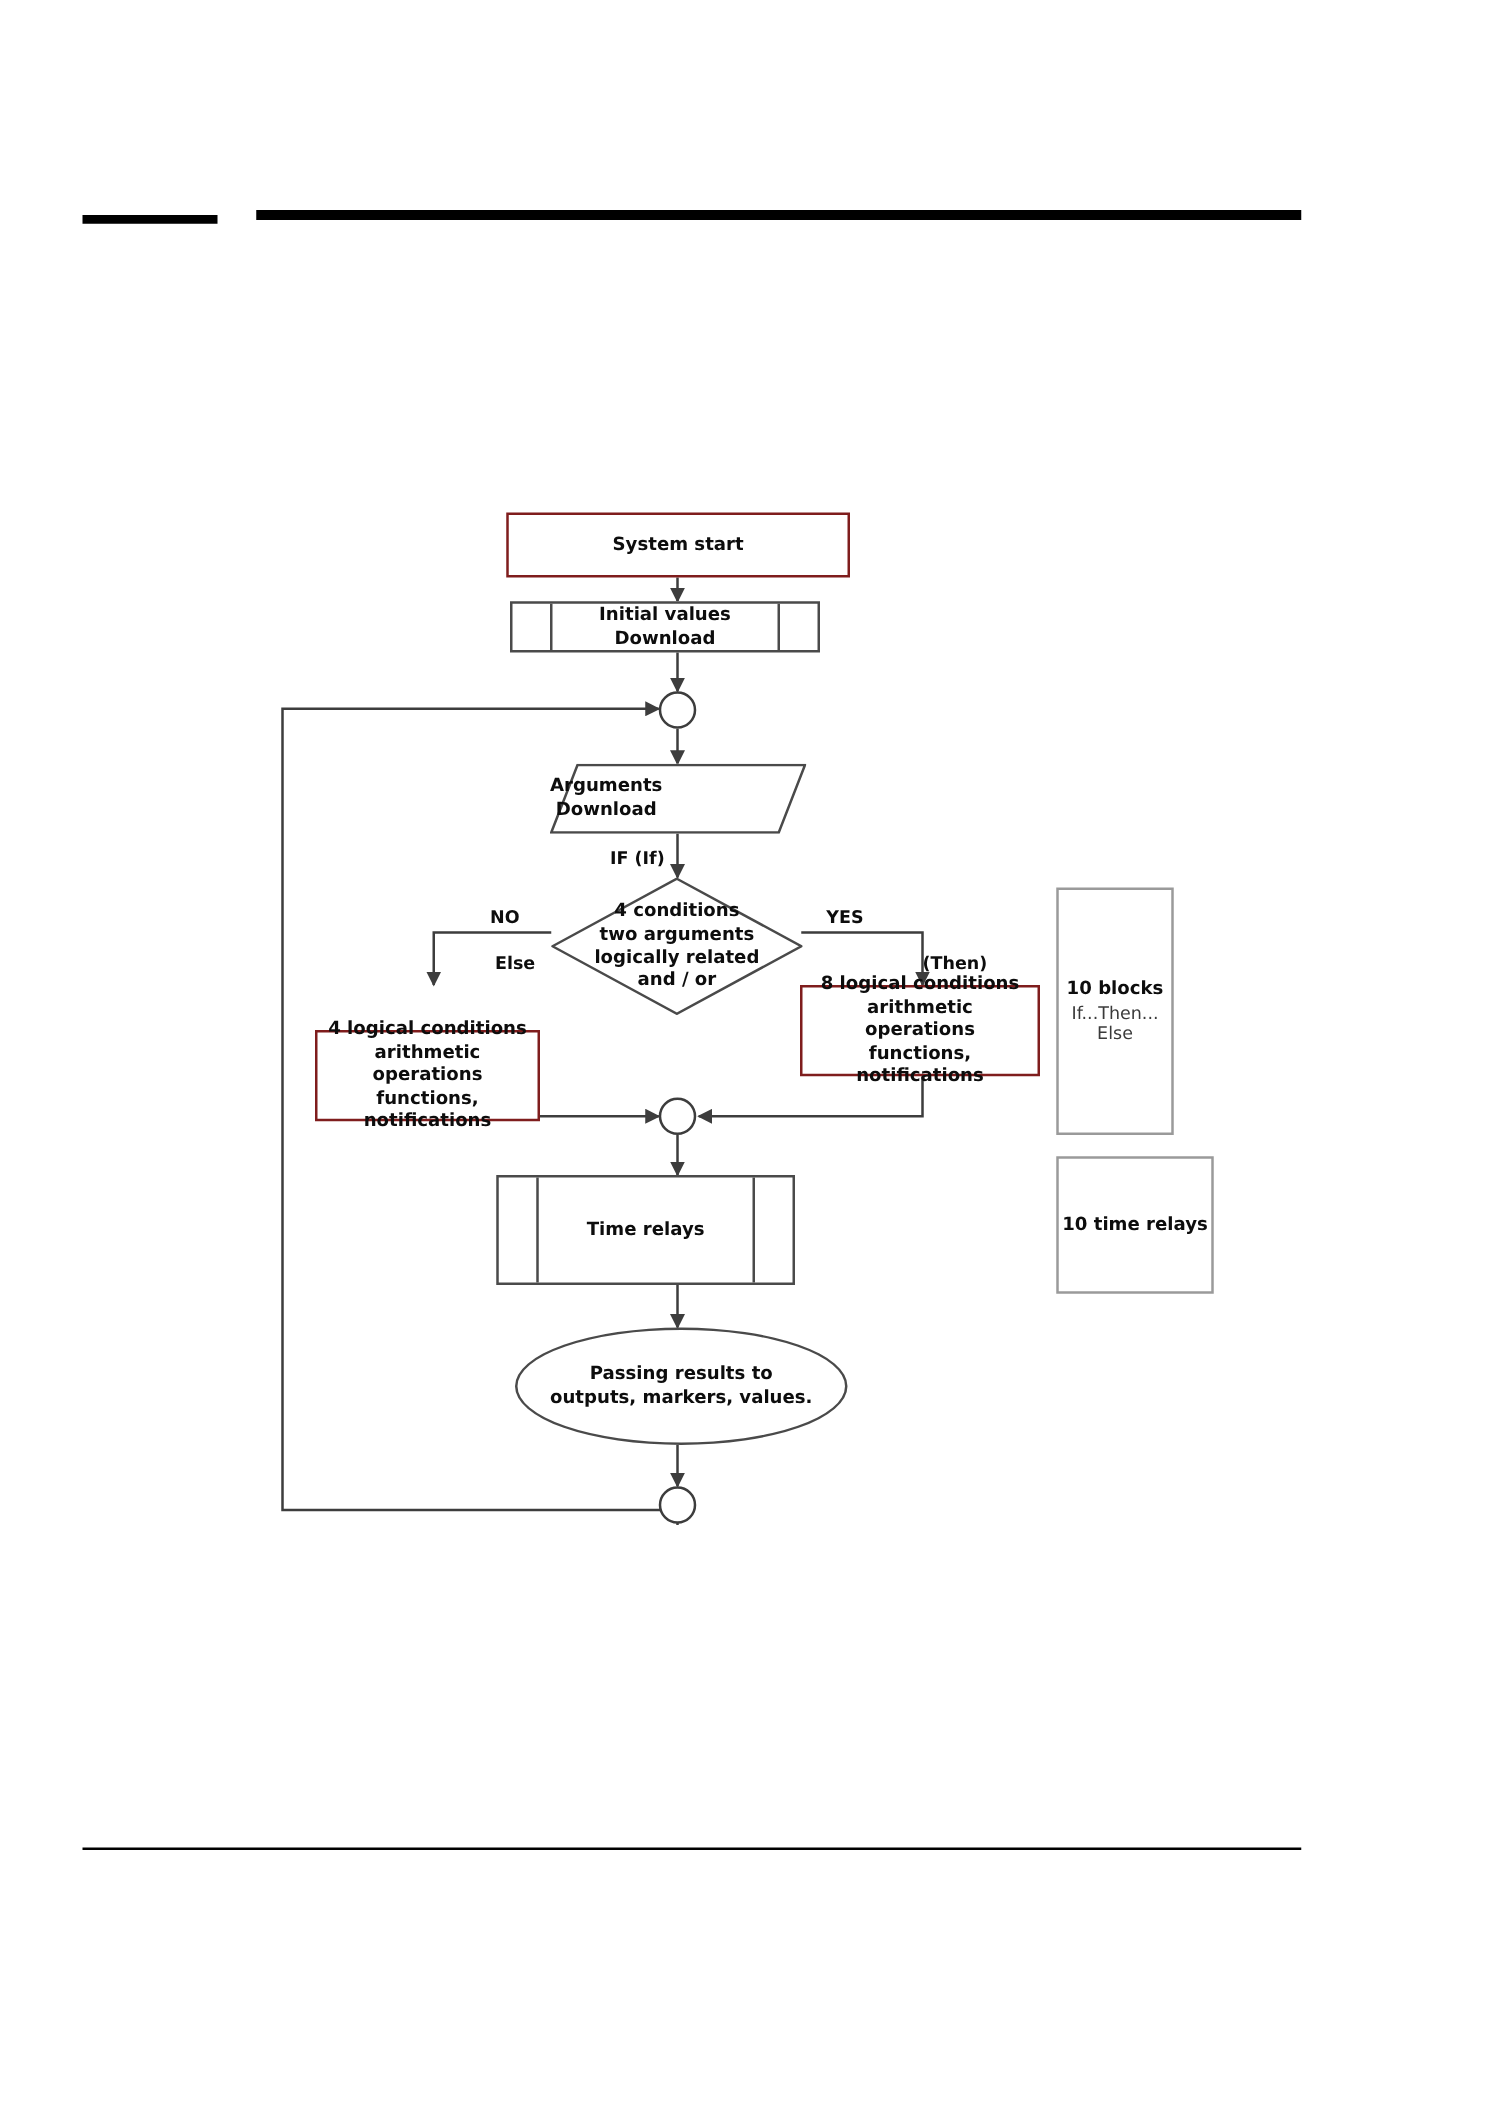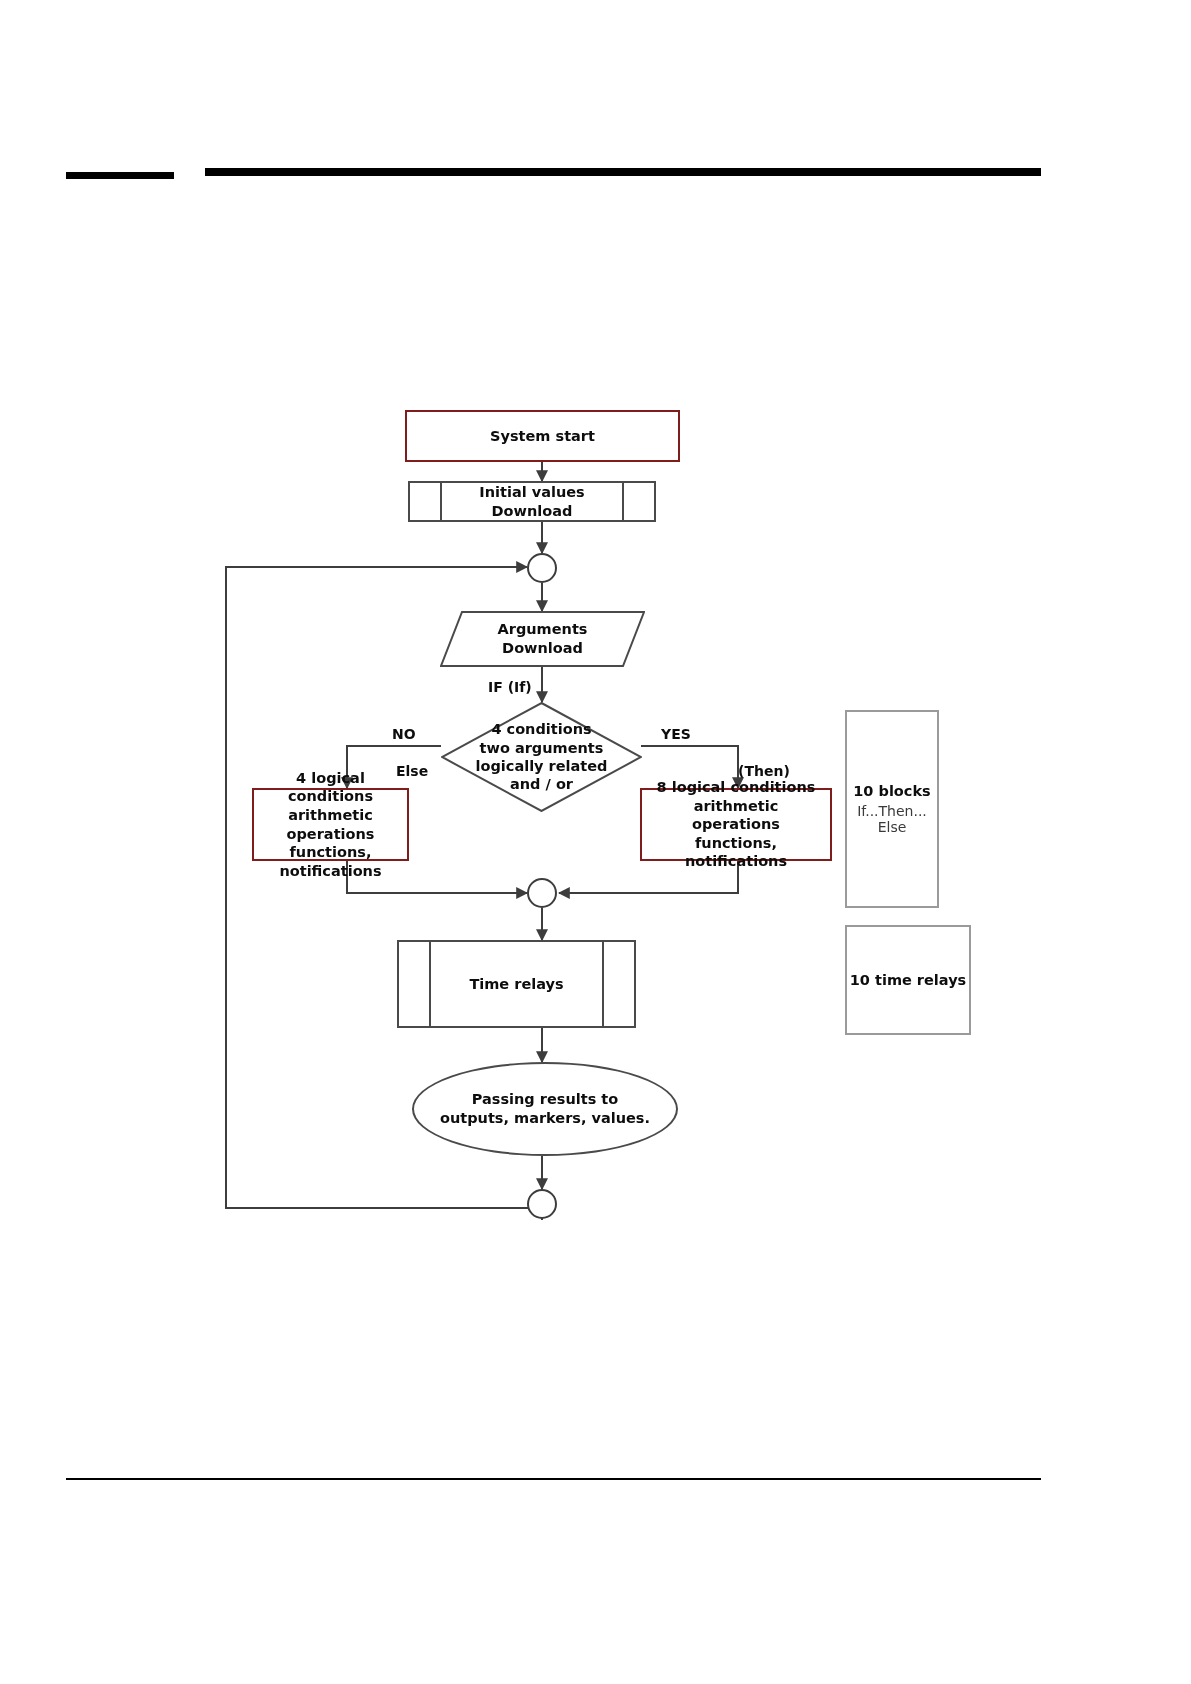--- a/index.html
+++ b/index.html
@@ -101,21 +101,21 @@
     position: absolute;
     inset: 0;
     width: 100%;
     height: 100%;
   }
   .parallelogram .plabel {
     position: absolute;
     inset: 0;
     display: flex;
     align-items: center;
-    justify-content: center;
+    justify-content: flex-start;
     text-align: center;
     font-weight: bold;
     font-size: 14.5px;
     line-height: 1.3;
     color: #0d0d0d;
   }
 
   
   .diamond {
     position: absolute;
@@ -287,21 +287,21 @@
     <polygon points="100.5,1 200,55 100.5,109 1,55" fill="#ffffff" stroke="#4a4a4a" stroke-width="2"></polygon>
   </svg>
   <span class="dlabel">
     <span>4 conditions</span>
     <span>two arguments</span>
     <span>logically related</span>
     <span>and / or</span>
   </span>
 </div>
 
-<div class="node rect" style="left:252px; top:788px; width:157px; height:73px; padding:0 6px;">
+<div class="node rect" style="left:252px; top:824px; width:180px; height:73px; padding:0 6px;">
   <span>
     <span>4 logical conditions</span><br>
     <span>arithmetic operations</span><br>
     <span>functions, notifications</span>
   </span>
 </div>
 
 <div class="node rect" style="left:640px; top:788px; width:192px; height:73px; padding:0 6px;">
   <span>
     <span>8 logical conditions</span><br>

